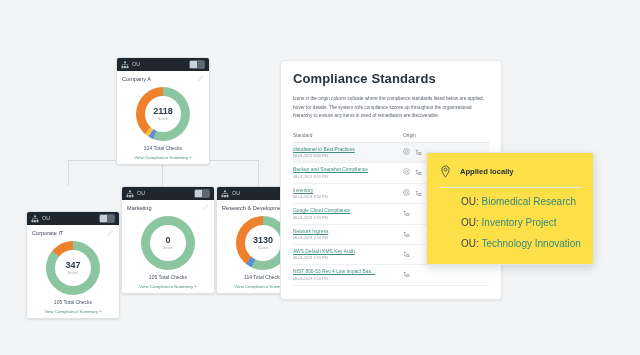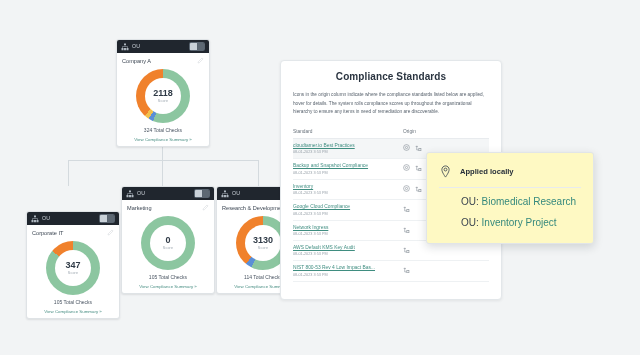--- a/index.html
+++ b/index.html
@@ -77,21 +77,21 @@
   
   .panel{
     position:absolute;
     left:280px;top:60px;width:222px;height:240px;
     background:#fff;border:1px solid #e3e7ea;border-radius:4px;
     box-shadow:0 1px 3px rgba(20,30,40,.08);
     padding:10px 12px 0 12px;
     box-sizing:border-box;
   }
   .panel h2{
-    margin:0 0 9px 0;font-size:10px;font-weight:700;color:#2a3440;letter-spacing:.1px;text-align:center;
+    margin:0 0 9px 0;font-size:13px;font-weight:700;color:#2a3440;letter-spacing:.1px;
   }
   .panel p{
     margin:0 0 12px 0;font-size:4.7px;line-height:1.85;color:#58626d;
   }
   .tbl{width:100%;border-collapse:collapse;}
   .tbl th{
     text-align:left;font-size:4.8px;font-weight:400;color:#6b747d;
     padding:0 0 4px 0;border-bottom:1px solid #e8ebee;
   }
   .tbl th.origin-col{width:86px;}
@@ -100,21 +100,21 @@
   }
   .std-name{font-size:4.9px;color:#3f8d80;line-height:1.2;display:block;}
   .std-date{font-size:3.8px;color:#99a2aa;margin-top:1.5px;display:block;}
   .origin-cell{display:flex;align-items:center;gap:5px;padding-top:1px;}
   .origin-cell svg{display:block;}
   .row-hl td{background:#f4f6f7;}
 
   
   .popover{
     position:absolute;left:426px;top:152px;width:166px;
-    background:#fef9c3;border:1px solid #e1e5e8;border-radius:3px;
+    background:#fde047;border:1px solid #e1e5e8;border-radius:3px;
     box-shadow:0 3px 10px rgba(20,30,40,.16);
     padding:8px 0 10px 0;
   }
   .pop-row{
     display:flex;align-items:center;gap:8px;padding:4px 12px;
   }
   .pop-row .lbl{font-size:7.6px;font-weight:700;color:#262f39;}
   .pop-div{height:1px;background:#e8ebee;margin:5px 12px 3px 12px;}
   .pop-ou{
     font-size:10px;color:#3a444f;padding:5px 12px 5px 34px;
@@ -125,21 +125,21 @@
 <body>
 
 <div class="stage">
 
   <div class="v-line" style="left:162px;top:138px;height:22px;"></div>
   <div class="h-line" style="left:68px;top:160px;width:190px;"></div>
   <div class="v-line" style="left:68px;top:160px;height:26px;"></div>
   <div class="v-line" style="left:162px;top:160px;height:26px;"></div>
   <div class="v-line" style="left:258px;top:160px;height:26px;"></div>
 
-  <div class="card" style="left:116px;top:39px;width:92px;">
+  <div class="card" style="left:116px;top:57px;width:92px;">
     <div class="card-head">
       <svg class="ou-ico" viewBox="0 0 16 16">
         <rect x="6" y="1" width="4" height="3.2" fill="#aeb7c0"></rect>
         <rect x="1" y="10" width="4" height="4.5" fill="#aeb7c0"></rect>
         <rect x="6" y="10" width="4" height="4.5" fill="#aeb7c0"></rect>
         <rect x="11" y="10" width="4" height="4.5" fill="#aeb7c0"></rect>
         <path d="M8 4.2 V7 M3 10 V7 H13 V10" stroke="#aeb7c0" stroke-width="1" fill="none"></path>
       </svg>
       <span class="ou-tag">OU</span>
       <span class="pill">
@@ -408,16 +408,17 @@
       <svg width="13" height="13" viewBox="0 0 20 20">
         <path d="M10 1.4c-3.1 0-5.6 2.5-5.6 5.6 0 4.2 5.6 11.6 5.6 11.6s5.6-7.4 5.6-11.6c0-3.1-2.5-5.6-5.6-5.6z" fill="none" stroke="#3d4752" stroke-width="1.3"></path>
         <circle cx="10" cy="7" r="2.2" fill="none" stroke="#3d4752" stroke-width="1.3"></circle>
       </svg>
       <span class="lbl">Applied locally</span>
     </div>
     <div class="pop-div"></div>
     <div id="pop-ous">
         <div class="pop-ou">OU: <span class="link">Biomedical Research</span></div>
         <div class="pop-ou">OU: <span class="link">Inventory Project</span></div>
+        <div class="pop-ou">OU: <span class="link">Technology Innovation</span></div>
       </div>
   </div>
 
 </div>
 
 </body></html>

